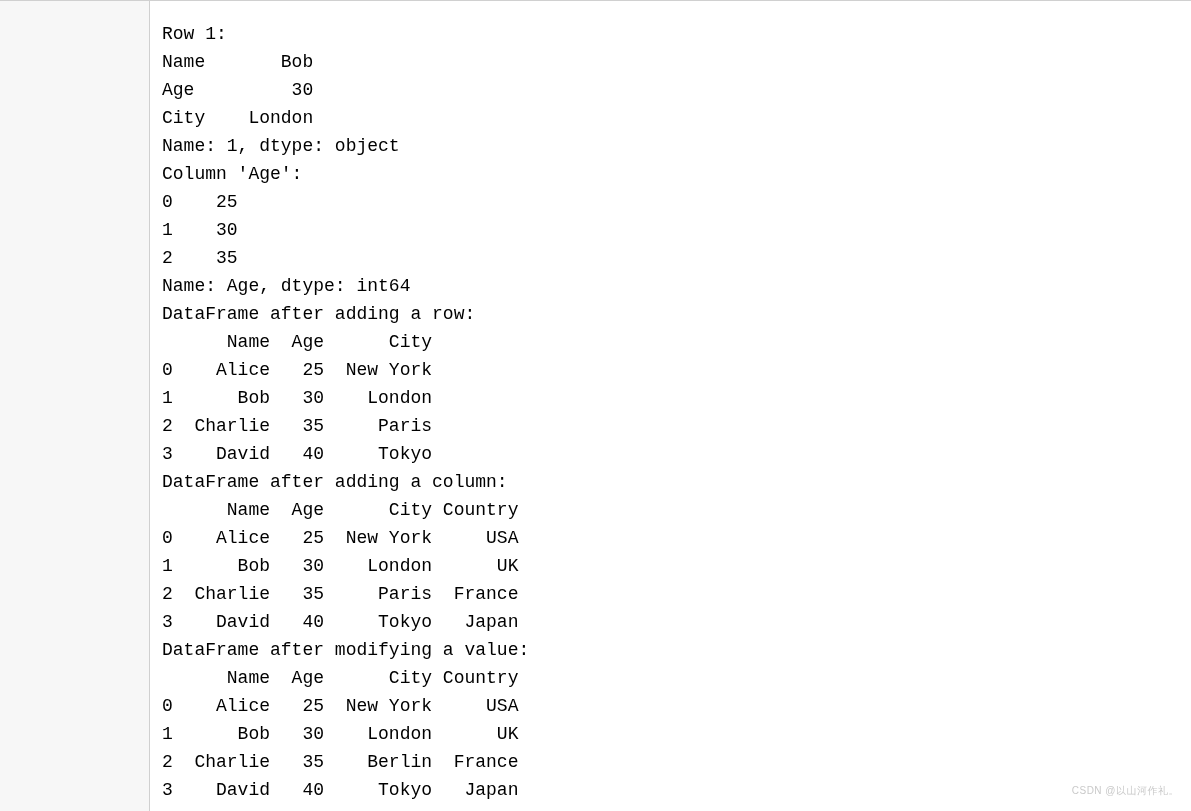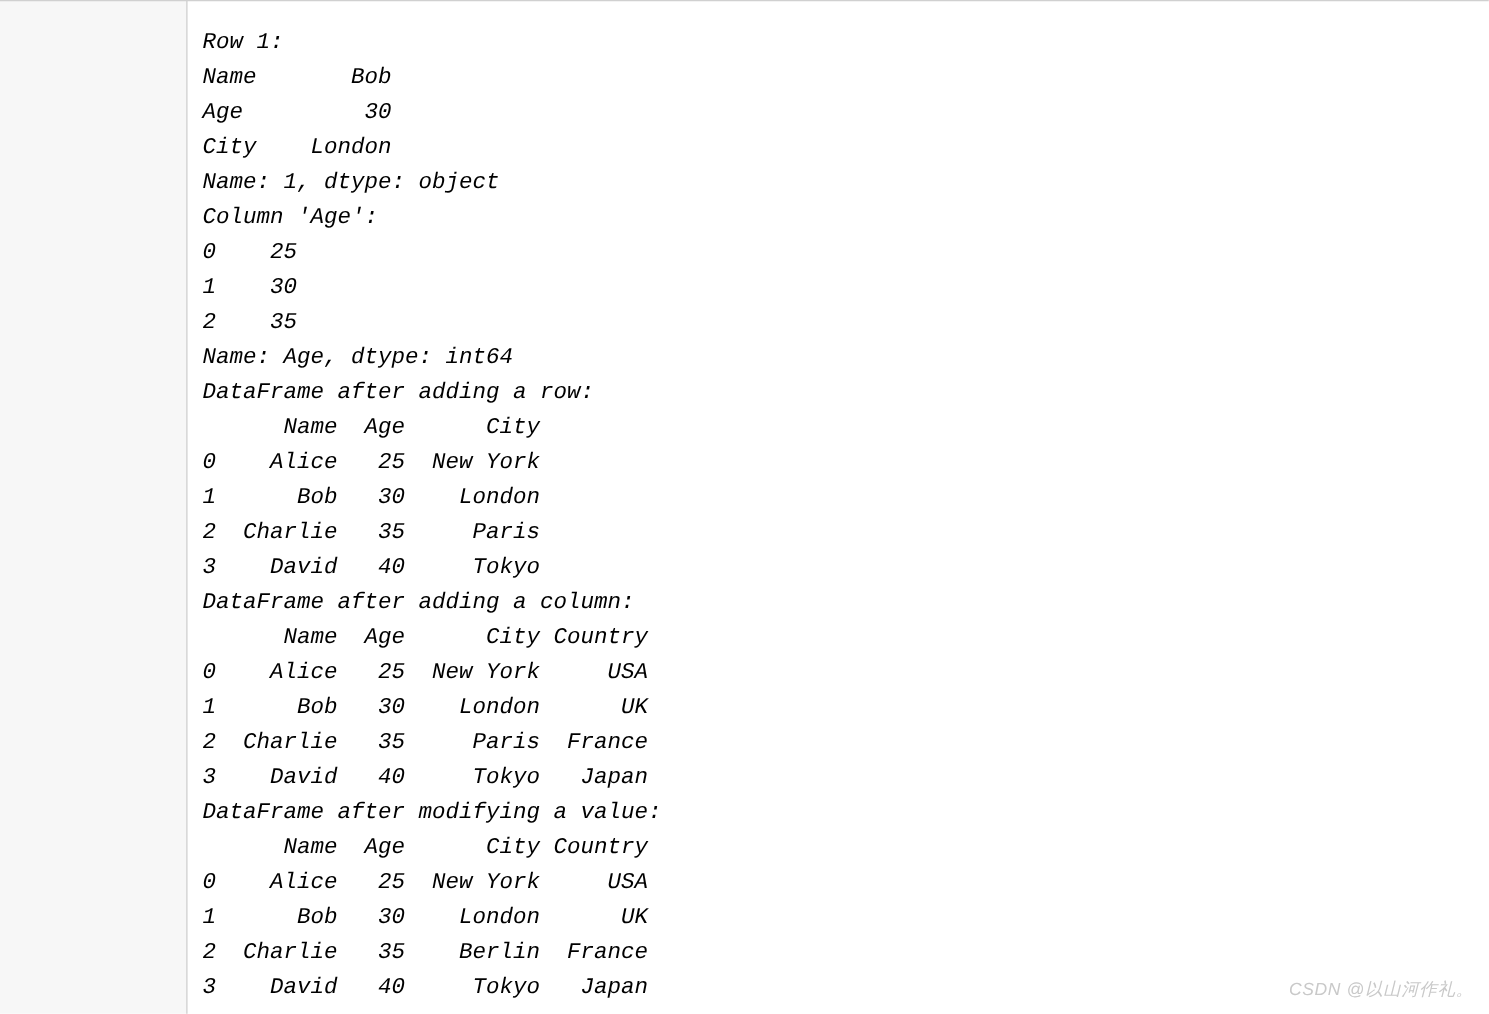--- a/index.html
+++ b/index.html
@@ -1,15 +1,15 @@
 <!DOCTYPE html>
 <html><head>
 <meta charset="utf-8">
 <style>
-  * { margin: 0; padding: 0; box-sizing: border-box; font-style: italic; }
+  * { margin: 0; padding: 0; box-sizing: border-box; }
   body {
     font-family: "Courier New", Consolas, monospace;
     font-size: 18px;
     line-height: 28px;
     color: #000;
     background: #fff;
     width: 1191px;
     height: 811px;
     overflow: hidden;
     position: relative;
@@ -34,21 +34,21 @@
     left: 162px;
     top: 20px;
     white-space: pre;
     font-family: "Courier New", Consolas, monospace;
   }
   .watermark {
     position: absolute;
     right: 12px;
     bottom: 6px;
     font-family: Arial, sans-serif;
-    font-size: 14px;
+    font-size: 10px;
     color: #c9c9c9;
     letter-spacing: 0.5px;
   }
 </style>
 </head>
 <body>
 
 <div class="gutter-left"></div>
 <div class="content-top-border"></div>
 

